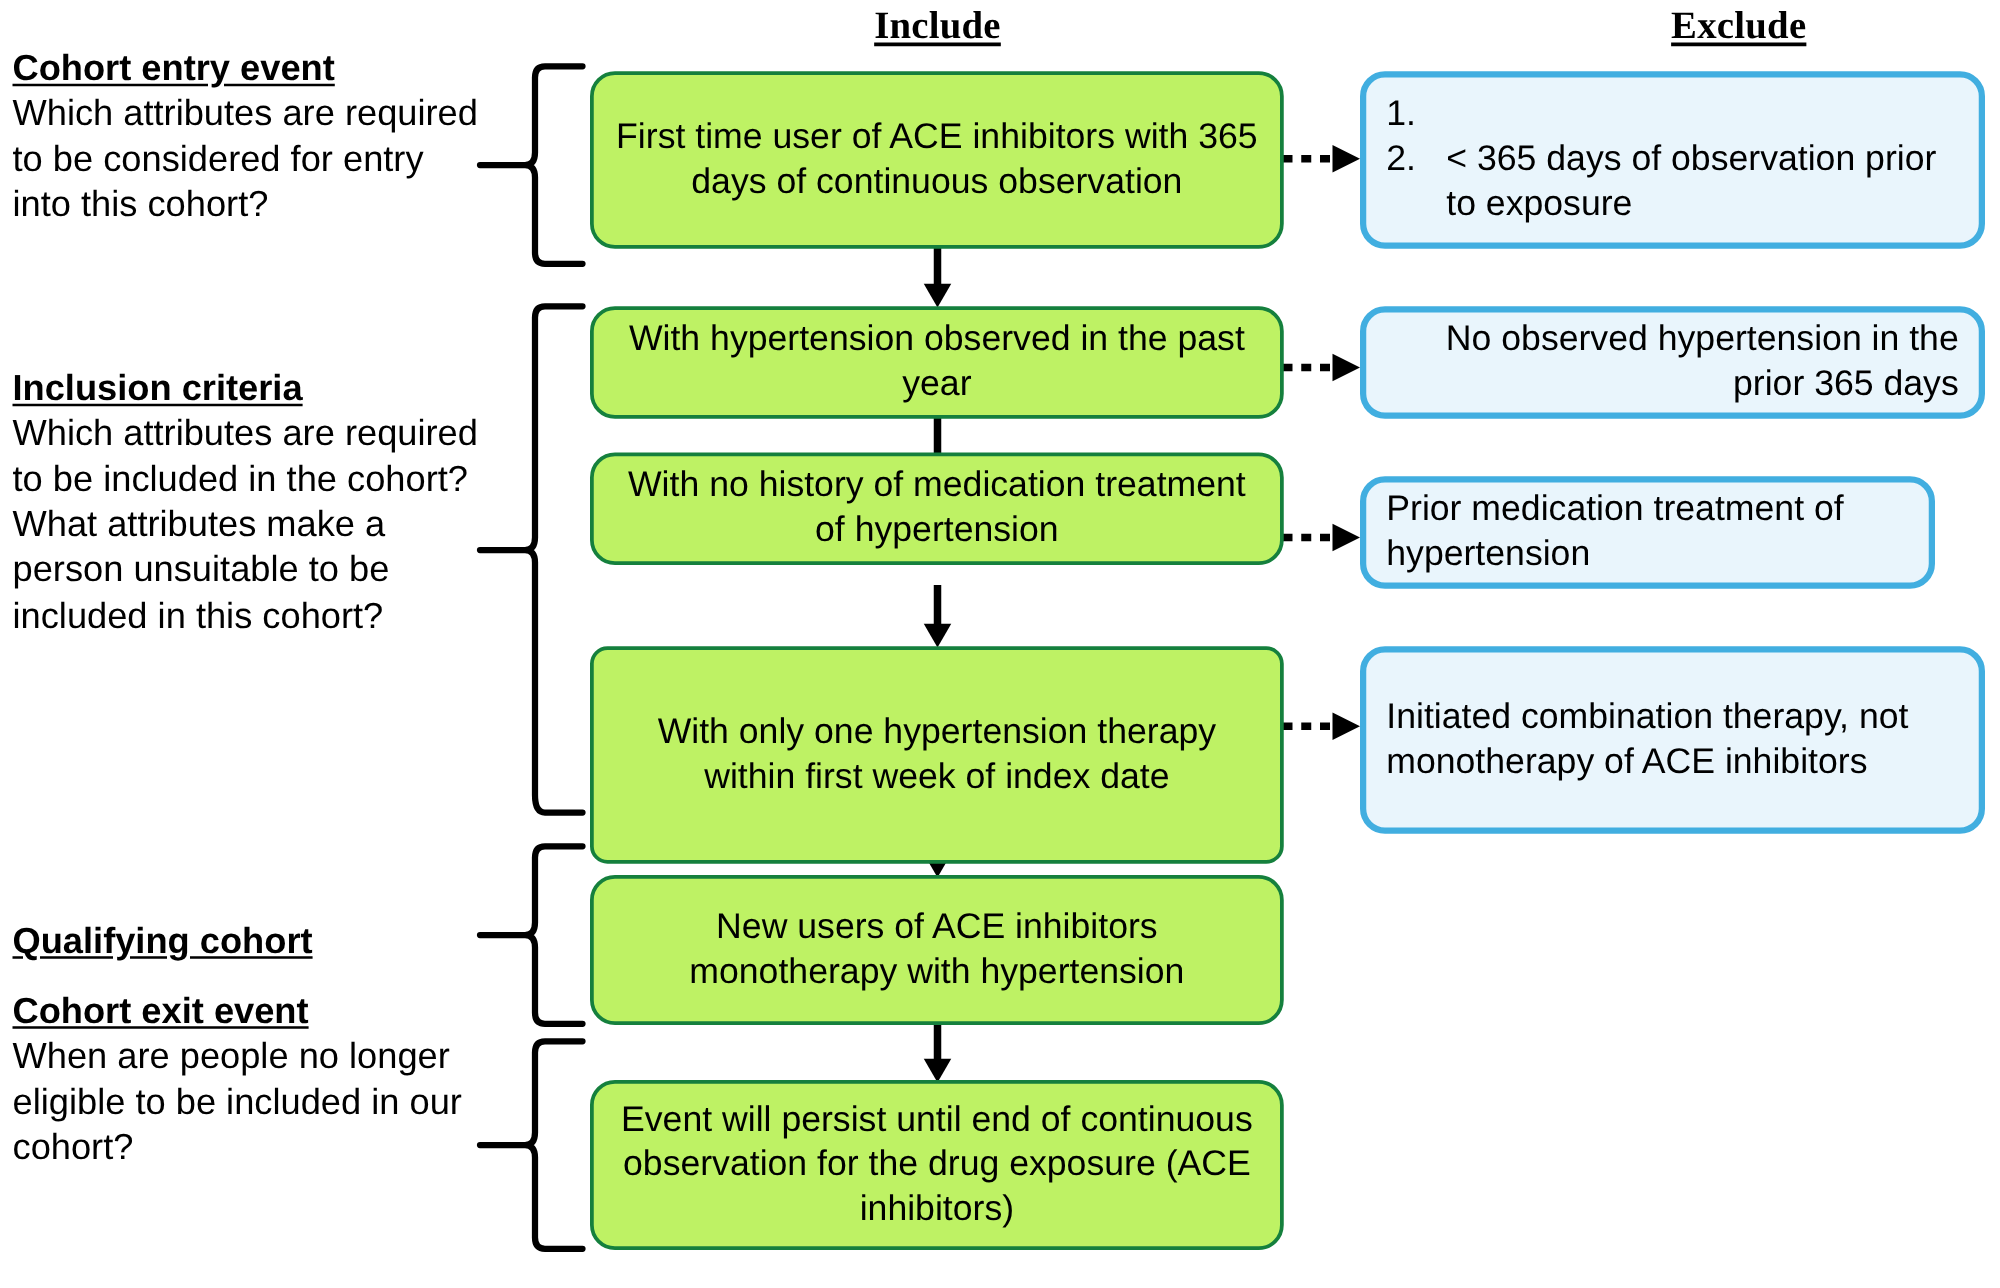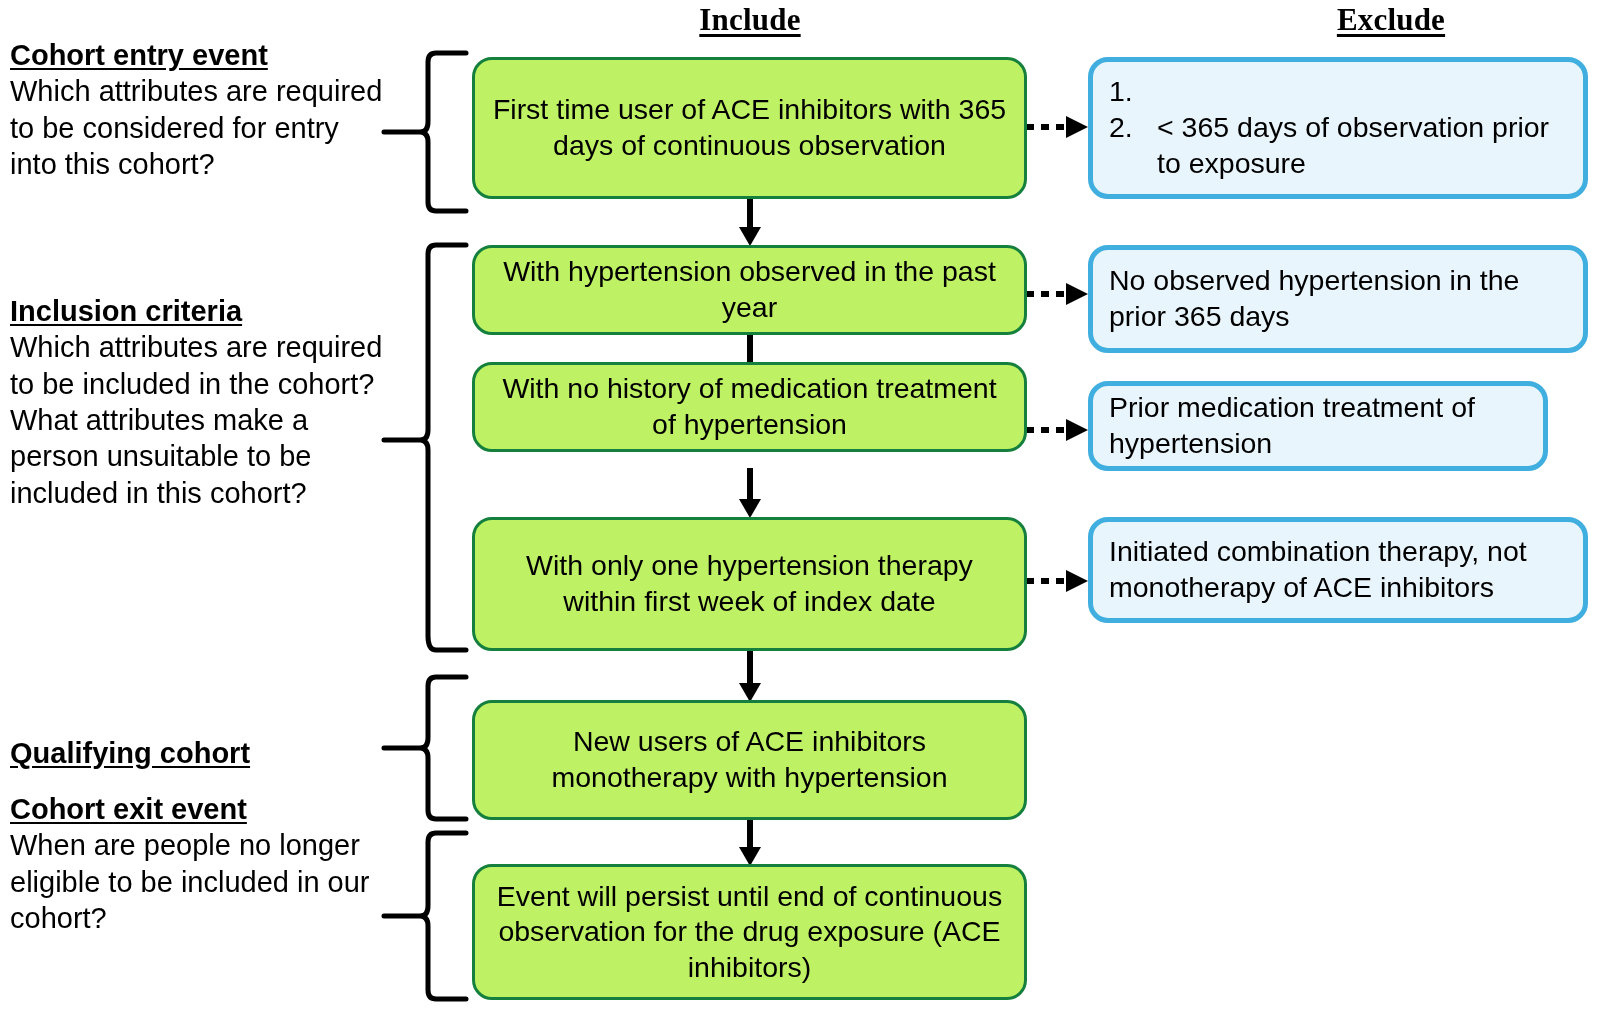--- a/index.html
+++ b/index.html
@@ -231,21 +231,21 @@
   </div>
 
   <div class="node node-include" style="left:472px; top:245px; width:555px; height:90px;">
     <span class="node-text">With hypertension observed in the past year</span>
   </div>
 
   <div class="node node-include" style="left:472px; top:362px; width:555px; height:90px;">
     <span class="node-text">With no history of medication treatment of hypertension</span>
   </div>
 
-  <div class="node node-include" style="left:472px; top:517px; width:555px; height:134px;">
+  <div class="node node-include" style="left:472px; top:517px; width:555px; height:174px;border-radius:14px;">
     <span class="node-text">With only one hypertension therapy within first week of index date</span>
   </div>
 
   <div class="node node-include" style="left:472px; top:700px; width:555px; height:120px;">
     <span class="node-text">New users of ACE inhibitors monotherapy with hypertension</span>
   </div>
 
   <div class="node node-include" style="left:472px; top:864px; width:555px; height:136px;">
     <span class="node-text">Event will persist until end of continuous observation for the drug exposure (ACE inhibitors)</span>
   </div>
@@ -255,25 +255,25 @@
       <li>
         <span class="num">1.</span>
       </li>
       <li>
         <span class="num">2.</span>
         <span class="txt">&lt; 365 days of observation prior to exposure</span>
       </li>
     </ol>
   </div>
 
-  <div class="node node-exclude" style="left:1088px; top:245px; width:500px; height:108px;">
+  <div class="node node-exclude" style="left:1088px; top:245px; width:500px; height:90px;text-align:right;">
     <span class="node-text">No observed hypertension in the prior 365 days</span>
   </div>
 
   <div class="node node-exclude" style="left:1088px; top:381px; width:460px; height:90px;">
     <span class="node-text">Prior medication treatment of hypertension</span>
   </div>
 
-  <div class="node node-exclude" style="left:1088px; top:517px; width:500px; height:106px;">
+  <div class="node node-exclude" style="left:1088px; top:517px; width:500px; height:150px;">
     <span class="node-text">Initiated combination therapy, not monotherapy of ACE inhibitors</span>
   </div>
 
 </div>
 
 </body></html>

